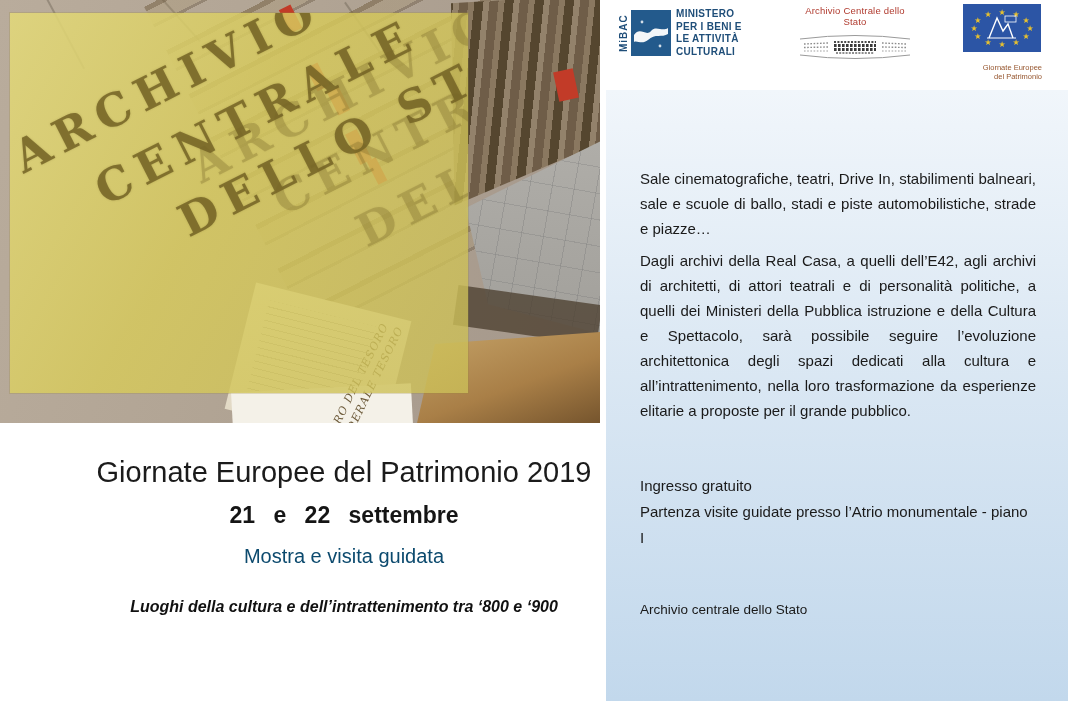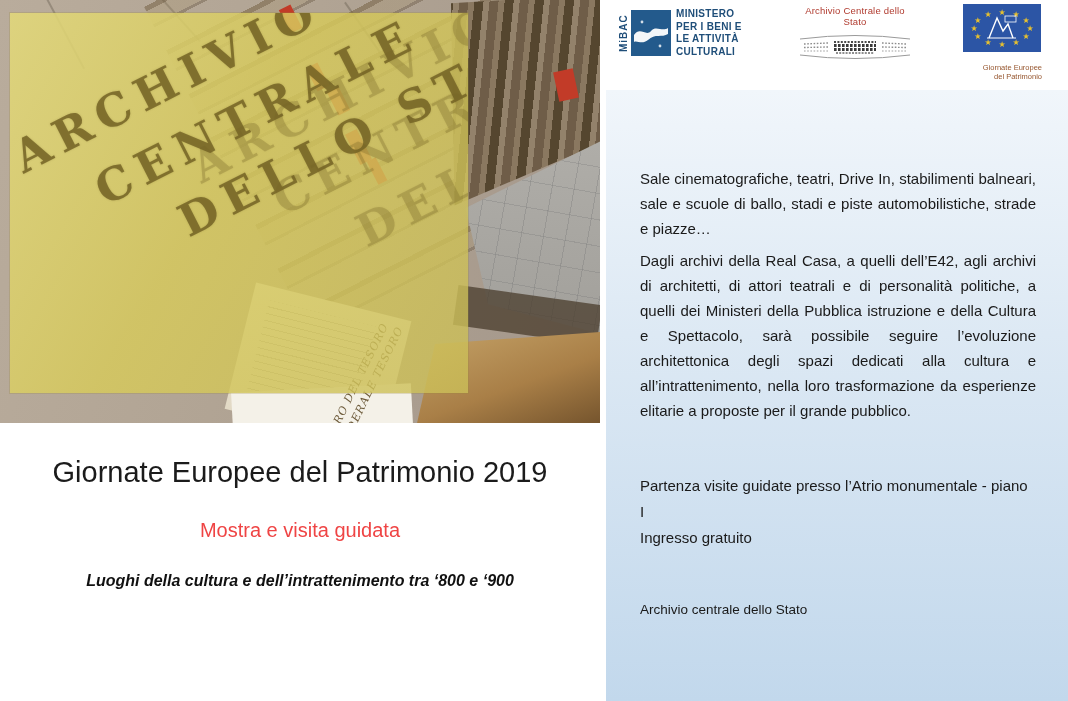--- a/index.html
+++ b/index.html
@@ -59,24 +59,24 @@
   .stamp-layer{position:absolute;left:10px;top:13px;width:458px;height:380px;overflow:hidden;}
   .stamp{position:absolute;left:-8px;top:118px;transform:rotate(-27deg);transform-origin:0 0;
          font-family:"DejaVu Serif",serif;font-weight:bold;font-size:45px;line-height:66px;
          letter-spacing:9px;color:rgba(116,99,36,.82);white-space:nowrap;
          text-shadow:0 0 2px rgba(116,99,36,.35);}
   .stamp div:nth-child(2){margin-left:58px;}
   .stamp div:nth-child(3){margin-left:118px;}
   .stamp.echo{left:170px;top:128px;opacity:.38;}
 
   
-  .left-text{position:absolute;left:0;top:423px;width:600px;height:220px;background:#fff;text-align:center;}
+  .left-text{position:absolute;left:0;top:423px;width:600px;height:220px;background:#fff;text-align:center;padding-left:44px;}
   .ev-title{margin-top:33px;font-size:29px;color:#1b1b1b;}
   .ev-dates{margin-top:13px;font-size:23px;font-weight:bold;word-spacing:12px;color:#151515;}
-  .ev-sub{margin-top:30px;font-size:20px;color:#ef4444;}
+  .ev-sub{margin-top:16px;font-size:20px;color:#0c4a6e;}
   .ev-exhib{margin-top:30px;font-size:16px;font-weight:bold;font-style:italic;color:#111;}
 
   
   .right-panel{position:absolute;left:600px;top:0;width:468px;height:701px;background:#fff;}
   .logo-band{position:relative;width:100%;height:70px;background:#fff;}
 
   .mibac{position:absolute;left:18px;top:6px;height:54px;display:flex;align-items:center;}
   .mibac-vert{writing-mode:vertical-rl;transform:rotate(180deg);font-size:10px;font-weight:bold;
               letter-spacing:1px;color:#1f4e79;height:46px;text-align:center;}
   .mibac-sq{width:40px;height:46px;background:#235a8c;margin:0 5px 0 2px;}
@@ -135,20 +135,21 @@
         <div class="stamp">
           <div>ARCHIVIO</div>
           <div>CENTRALE</div>
           <div>DELLO STATO</div>
         </div>
       </div>
     </div>
 
     <div class="left-text">
       <div class="ev-title">Giornate Europee del Patrimonio 2019</div>
+      <div class="ev-dates">21 e 22 settembre</div>
       <div class="ev-sub">Mostra e visita guidata</div>
       <div class="ev-exhib">Luoghi della cultura e dell’intrattenimento tra ‘800 e ‘900</div>
     </div>
   </div>
 
   <div class="right-panel">
 
     <div class="logo-band">
 
       <div class="mibac">
@@ -212,22 +213,22 @@
           <div>del Patrimonio</div>
         </div>
       </div>
     </div>
 
     <div class="blue-area">
       <p class="para">Sale cinematografiche, teatri, Drive In, stabilimenti balneari, sale e scuole di ballo, stadi e piste automobilistiche, strade e piazze…</p>
       <p class="para">Dagli archivi della Real Casa, a quelli dell’E42, agli archivi di architetti, di attori teatrali e di personalità politiche, a quelli dei Ministeri della Pubblica istruzione e della Cultura e Spettacolo, sarà possibile seguire l’evoluzione architettonica degli spazi dedicati alla cultura e all’intrattenimento, nella loro trasformazione da esperienze elitarie a proposte per il grande pubblico.</p>
 
       <div class="info">
+        <div>Ingresso gratuito</div>
         <div>Partenza visite guidate presso l’Atrio monumentale - piano I</div>
-        <div>Ingresso gratuito</div>
       </div>
 
       <div class="footer">
         <div>Archivio centrale dello Stato</div>
 
       </div>
     </div>
   </div>
 </div>
 

